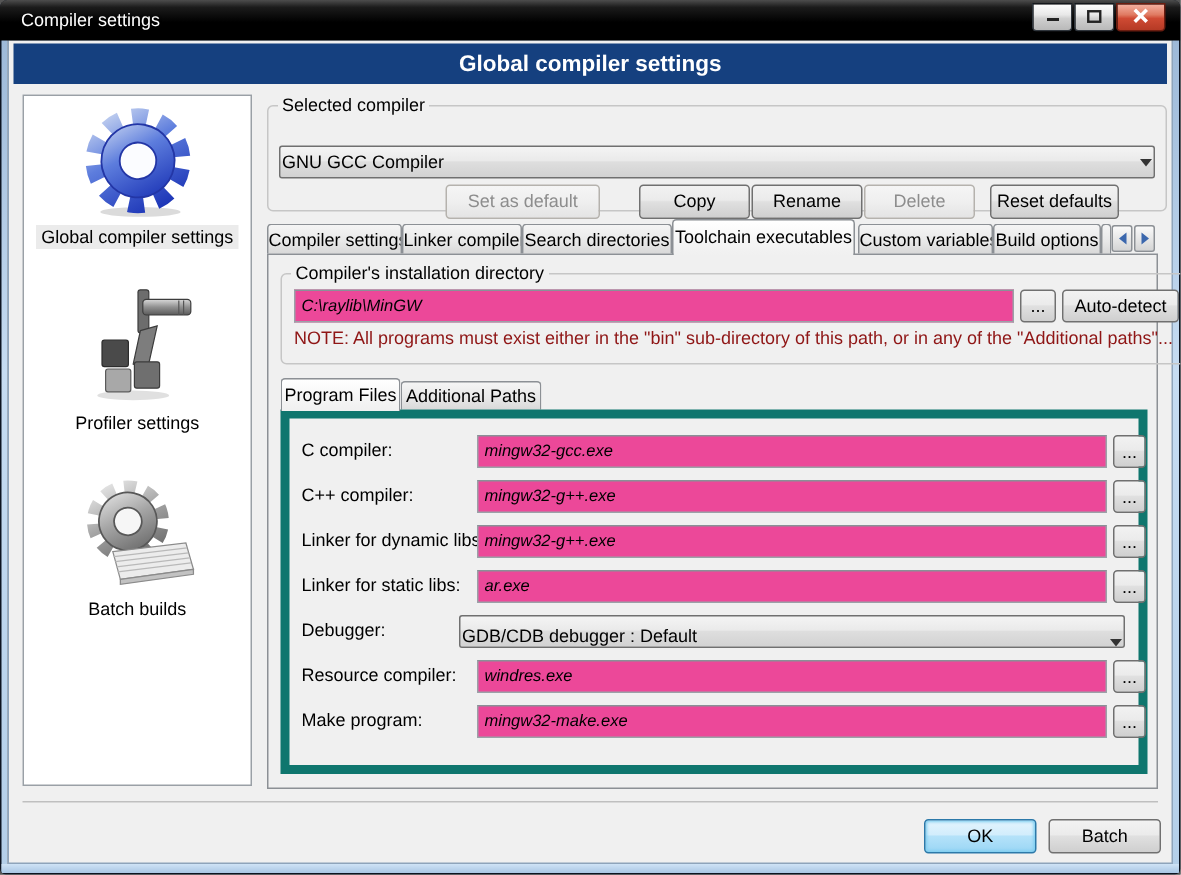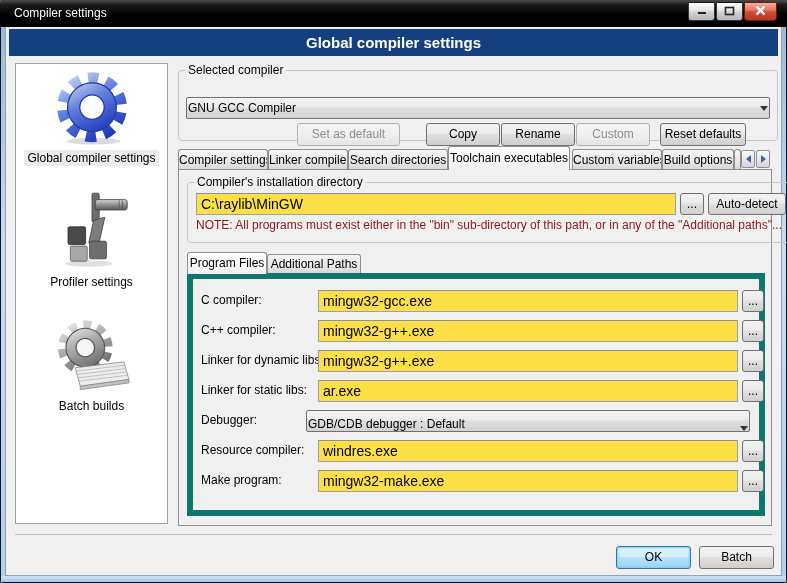--- a/index.html
+++ b/index.html
@@ -92,22 +92,22 @@
             display:flex; align-items:center; justify-content:center; }
   .tri-l { width:0; height:0; border-top:4px solid transparent; border-bottom:4px solid transparent; border-right:5px solid #3b67ad; }
   .tri-r { width:0; height:0; border-top:4px solid transparent; border-bottom:4px solid transparent; border-left:5px solid #3b67ad; }
 
   
   .tabpage { position:absolute; left:0; top:106px; width:594px; height:357px;
              border:1px solid #8c9095; background:#f0f0f0; z-index:2; }
 
   .dirgroup { position:absolute; left:8px; top:5px; width:578px; height:68px; }
   .dirrow { display:flex; align-items:center; margin:4px 4px 0 8px; }
-  .input { height:22px; border:1px solid #9ba1a8; border-top-color:#8a9097; background:#fde047;
-           font-family:"Liberation Sans",sans-serif; font-size:14px; padding:0 4px; }
+  .input { height:22px; border:1px solid #9ba1a8; border-top-color:#8a9097; background:#ec4899;
+           font-family:"Liberation Sans",sans-serif; font-size:11px; padding:0 4px;font-style:italic; }
   .dirinput { flex:1; }
   .sbtn { height:22px; border:1px solid #707070; border-radius:3px;
           background:linear-gradient(180deg,#f2f2f2,#ebebeb 45%,#e0e0e0 50%,#cfcfcf);
           font-size:12px; text-align:center; line-height:20px; }
   .browse { width:24px; margin-left:4px; }
   .autodetect { width:78px; margin-left:4px; }
   .note { margin:3px 8px 0 8px; color:#8f1616; font-size:12px; white-space:nowrap; overflow:hidden; text-overflow:ellipsis; }
 
   
   .subtabs { position:absolute; left:8px; top:82px; height:22px; }
@@ -246,21 +246,21 @@
 
       <fieldset class="group selgroup">
         <legend>Selected compiler</legend>
         <div class="combo selcombo">
           <span class="ctext">GNU GCC Compiler</span>
           <span class="carrow"></span>
         </div>
         <div class="btn b-setdef disabled">Set as default</div>
         <div class="btn b-copy">Copy</div>
         <div class="btn b-rename">Rename</div>
-        <div class="btn b-delete disabled">Custom</div>
+        <div class="btn b-delete disabled">Delete</div>
         <div class="btn b-reset">Reset defaults</div>
       </fieldset>
 
       <div class="tabstrip">
         <div class="tab t0">Compiler settings</div>
         <div class="tab t1">Linker compiler</div>
         <div class="tab t3 active">Toolchain executables</div>
         <div class="tab t2">Search directories</div>
         <div class="tab t4">Custom variables</div>
         <div class="tab t5">Build options</div>

